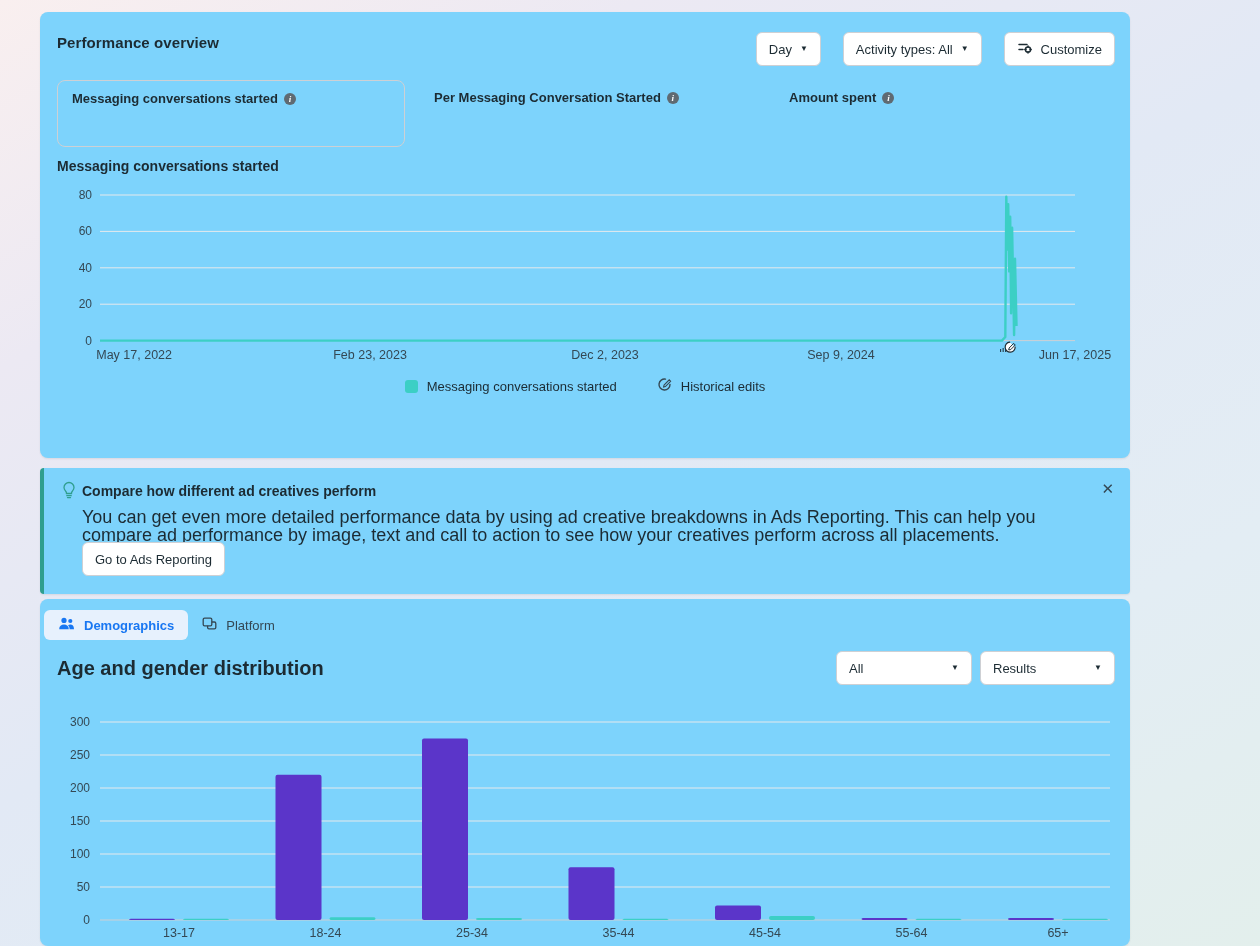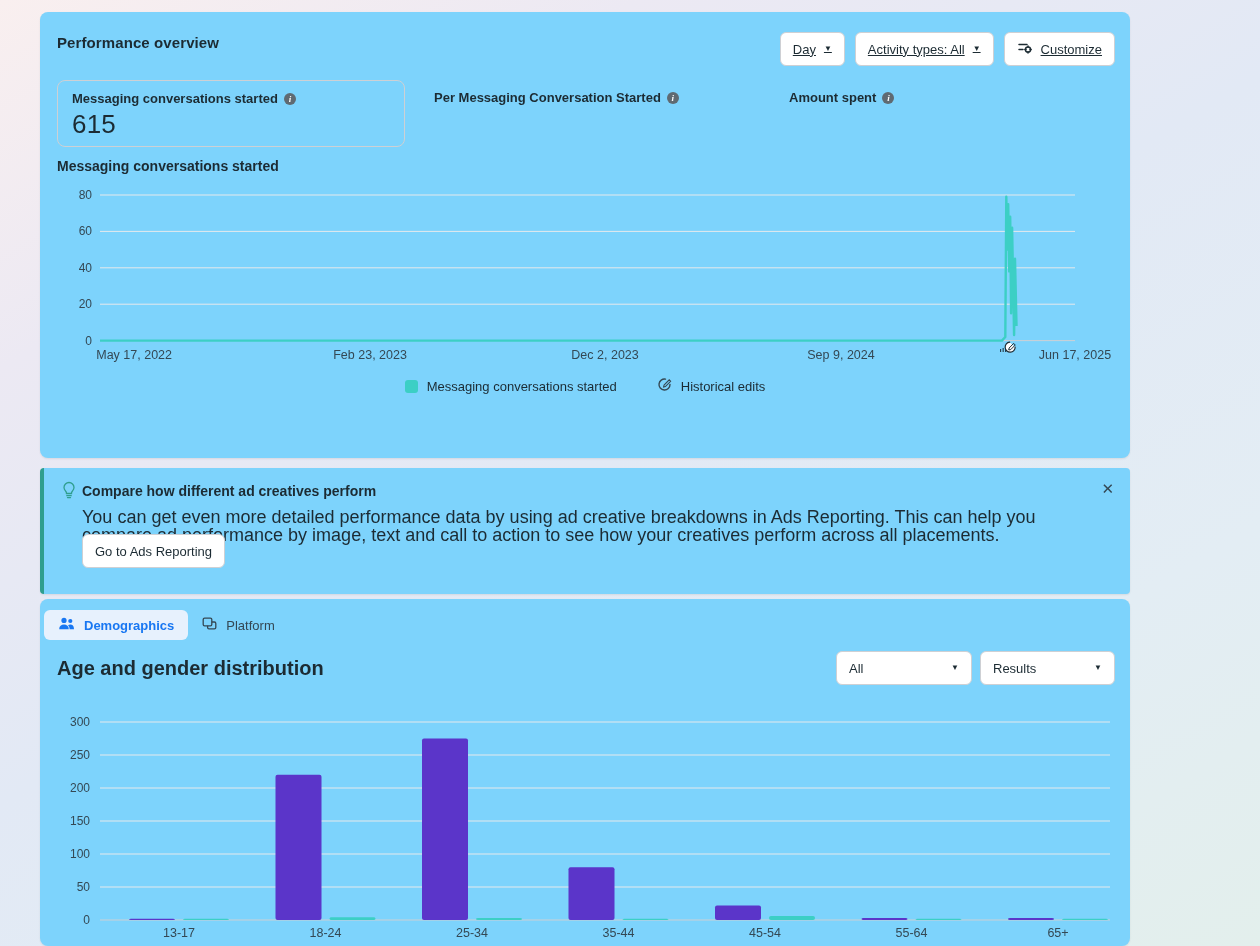--- a/index.html
+++ b/index.html
@@ -10,21 +10,21 @@
     background:linear-gradient(150deg,#f9efef 0%,#ece9f3 22%,#e2e9f5 48%,#e3edf4 75%,#e3efec 100%);
     position:relative;
   }
   .card { position:absolute; background:#7dd3fc; border-radius:8px; box-shadow:0 1px 2px rgba(0,0,0,.08); }
   #card-performance { left:40px; top:12px; width:1090px; height:446px; }
   #banner { left:40px; top:468px; width:1090px; height:126px; border-radius:4px; border-left:4px solid #2f9e8e; }
   #card-demographics { left:40px; top:599px; width:1090px; height:347px; }
 
   .card-title { position:absolute; left:17px; top:22px; font-size:15px; font-weight:700; letter-spacing:.1px; }
 
-  .controls { position:absolute; top:20px; right:15px; display:flex; gap:10px;text-decoration:underline; }
+  .controls { position:absolute; top:20px; right:15px; display:flex; gap:22px; }
   .btn { display:flex; align-items:center; gap:8px; height:34px; padding:0 12px;
          border:1px solid #ced0d4; border-radius:6px; background:#fff; font-size:13px;
          font-family:inherit; color:#1c2b33; cursor:pointer; white-space:nowrap; }
   .chev { font-size:8px; color:#1c2b33; line-height:1; }
 
   .metrics { position:absolute; left:17px; top:68px; width:1058px; height:67px; }
   .metric { position:absolute; top:0; height:67px; padding:10px 14px 0 14px; }
   .metric.selected { border:1px solid #ced0d4; border-radius:8px; }
   .metric-label { font-size:13px; font-weight:700; display:flex; align-items:center; gap:6px; }
   .metric-value { font-size:26px; font-weight:400; margin-top:3px; letter-spacing:.2px; }
@@ -40,21 +40,21 @@
   .legend-row { position:absolute; left:0; top:365px; width:100%; display:flex; justify-content:center;
                 align-items:center; gap:14px; font-size:13px; color:#1c2b33; }
   .legend-swatch { width:13px; height:13px; border-radius:3px; display:inline-block; }
   .legend-item { display:flex; align-items:center; gap:9px; }
   .legend-gap { width:12px; }
 
   
   .banner-bulb { position:absolute; left:17px; top:13px; }
   .banner-title { position:absolute; left:38px; top:15px; font-size:14px; font-weight:700; }
   .banner-body { position:absolute; left:38px; top:28px; width:1012px; font-size:18px; line-height:18px; color:#1c2b33;margin-top:12px; }
-  .banner-btn { position:absolute; left:38px; top:66px; }
+  .banner-btn { position:absolute; left:38px; top:74px; }
   .banner-close { position:absolute; right:16px; top:12px; font-size:15px; color:#344854;
                   background:none; border:none; cursor:pointer; font-family:inherit; }
 
   
   .tabs { position:absolute; left:4px; top:11px; display:flex; }
   .tab { display:flex; align-items:center; gap:9px; height:30px; padding:0 14px; border-radius:6px;
          font-size:13px; cursor:pointer; background:transparent; border:none; font-family:inherit; color:#344854; }
   .tab.active { background:#e7f1fd; color:#1877f2; font-weight:700; }
   .section-title { position:absolute; left:17px; top:58px; font-size:20px; font-weight:700; }
   .demo-controls { position:absolute; top:52px; right:15px; display:flex; gap:8px; }
@@ -95,21 +95,20 @@
       <span>Customize</span>
     </button>
   </div>
 
   <div class="metrics">
     <div class="metric selected" id="metric-0">
       <div class="metric-label">
         <span>Messaging conversations started</span>
         <span class="info-dot">i</span>
       </div>
-      <div class="metric-value">615</div>
     </div>
     <div class="metric" id="metric-1">
       <div class="metric-label">
         <span>Per Messaging Conversation Started</span>
         <span class="info-dot">i</span>
       </div>
     </div>
     <div class="metric" id="metric-2">
       <div class="metric-label">
         <span>Amount spent</span>

